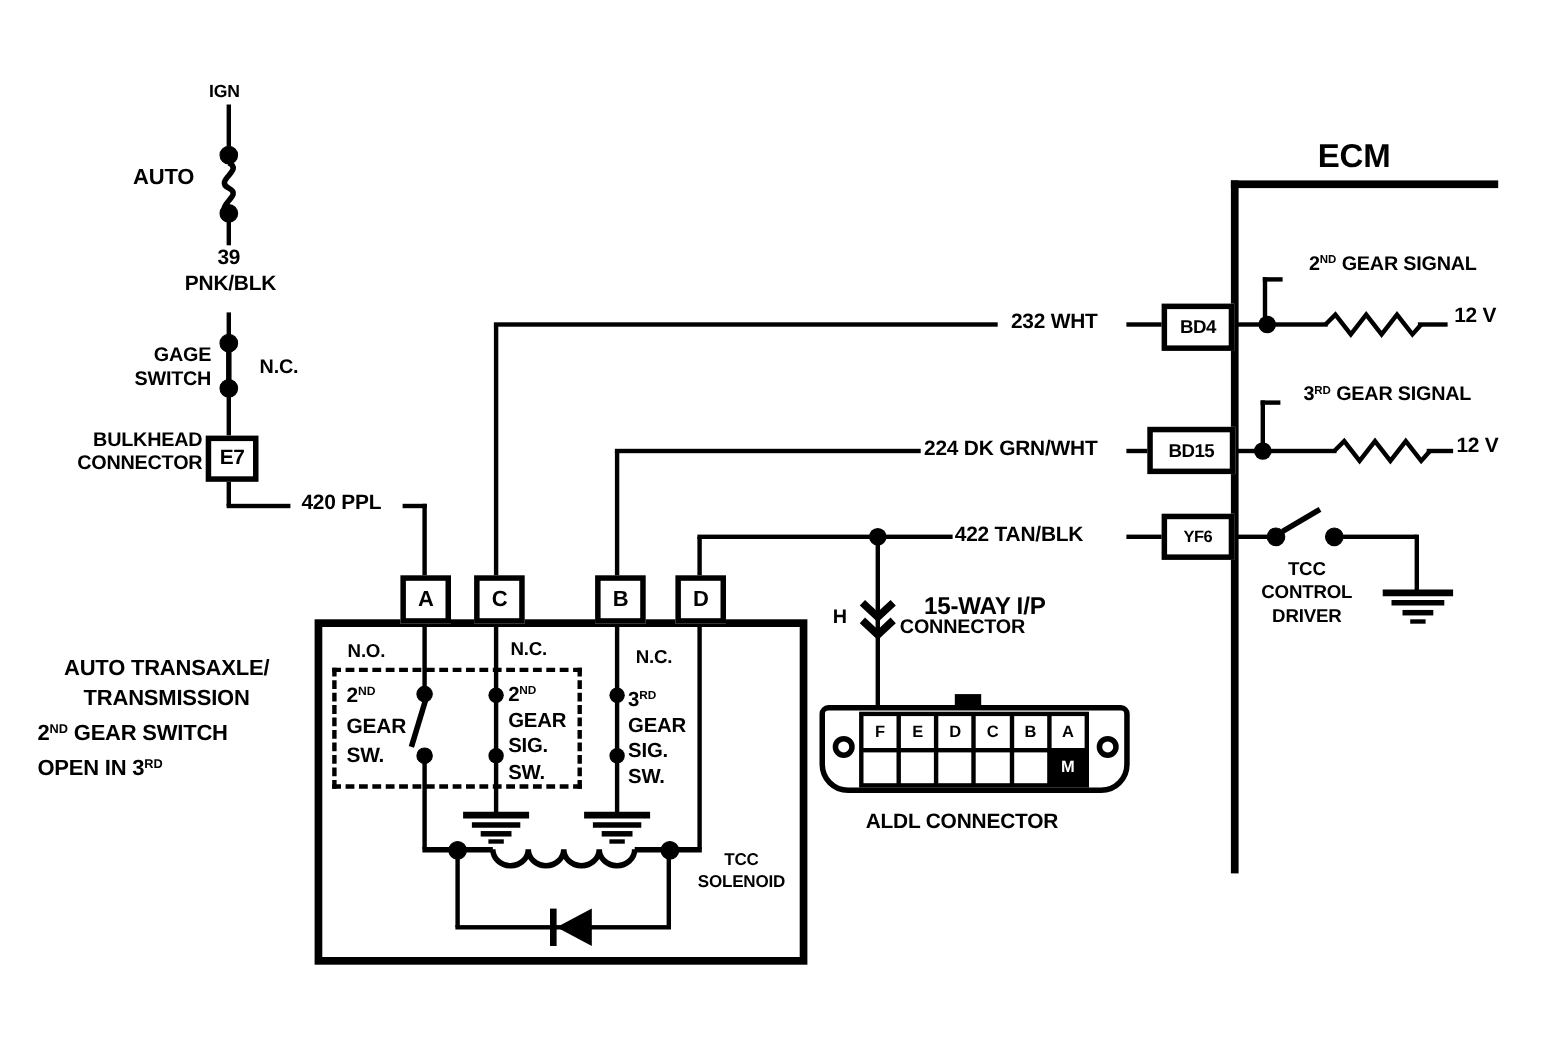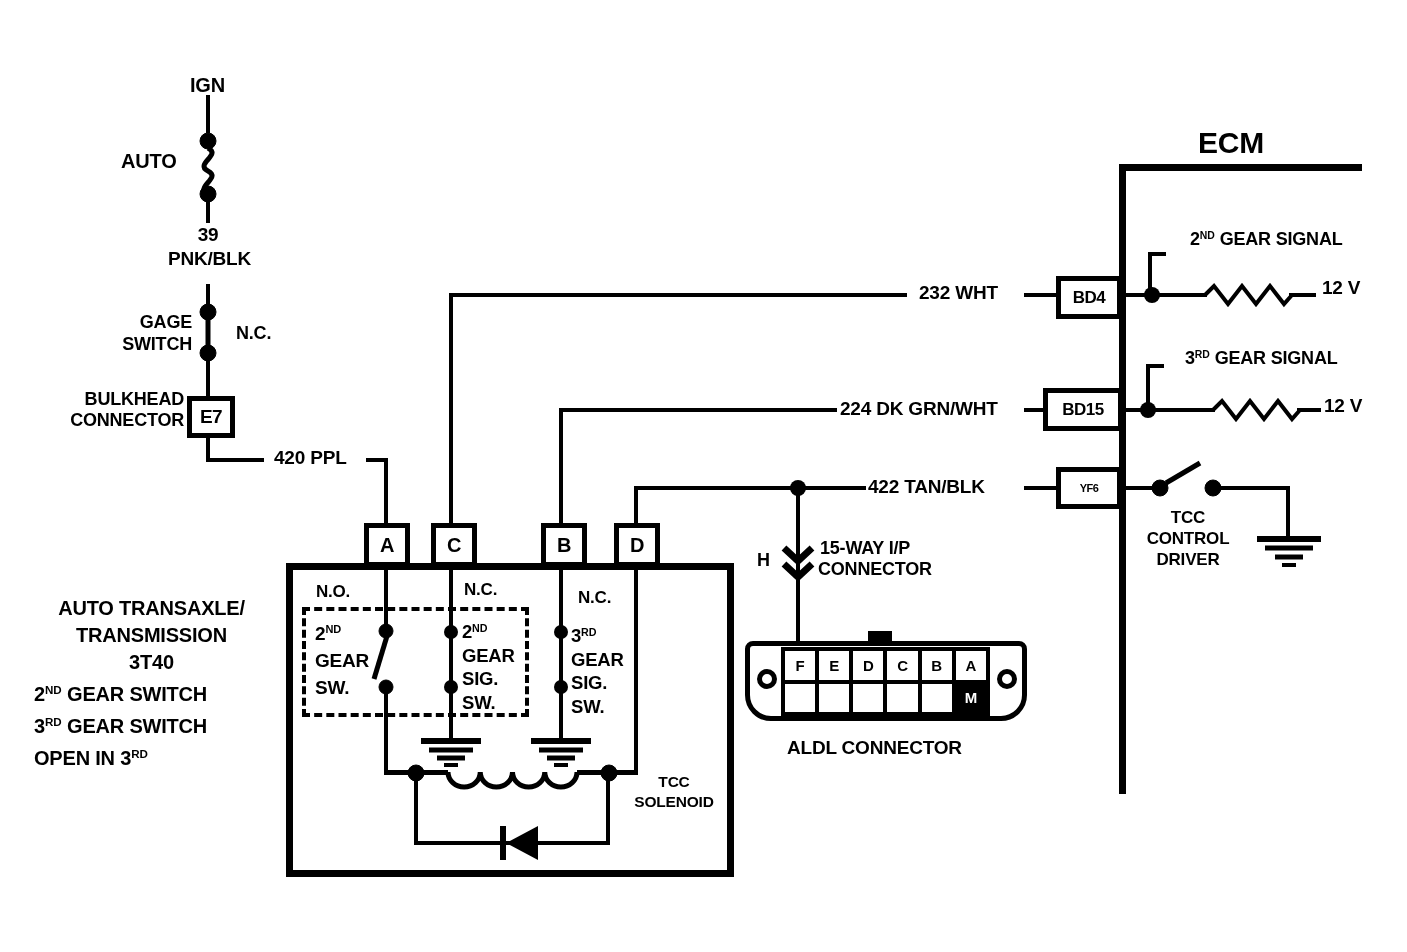--- a/index.html
+++ b/index.html
@@ -170,21 +170,21 @@
     </div>
   <div class="box" style="left:614px;top:523px;width:46px;height:44px;font-size:20px">
       <span>D</span>
     </div>
   <div class="box" style="left:1056px;top:276px;width:66px;height:43px;font-size:17px">
       <span>BD4</span>
     </div>
   <div class="box" style="left:1043px;top:388px;width:80px;height:43px;font-size:17px">
       <span>BD15</span>
     </div>
-  <div class="box" style="left:1056px;top:467px;width:66px;height:42px;font-size:11px">
+  <div class="box" style="left:1056px;top:467px;width:66px;height:42px;font-size:15px">
       <span>YF6</span>
     </div>
 
   <div id="aldl-outer"></div>
   <div class="w" style="left:868px;top:631px;width:24px;height:12px"></div>
   <div class="aldl-hole" style="left:757px;top:669px"></div>
   <div class="aldl-hole" style="left:997px;top:669px"></div>
   <div id="aldl-grid">
     <div class="acell">F</div>
     <div class="acell">E</div>
@@ -193,41 +193,39 @@
     <div class="acell">B</div>
     <div class="acell">A</div>
     <div class="acell"></div>
     <div class="acell"></div>
     <div class="acell"></div>
     <div class="acell"></div>
     <div class="acell"></div>
     <div class="acell mcell">M</div>
   </div>
 
-  <div class="lbl" style="left:190px;top:75px;font-size:20px">IGN</div>
+  <div class="lbl" style="left:190px;top:75px;font-size:16px">IGN</div>
   <div class="lbl" style="left:121px;top:151px;font-size:20px">AUTO</div>
   <div class="lbl" style="left:168px;top:225px;width:80px;text-align:center;font-size:19px">39</div>
   <div class="lbl" style="left:168px;top:249px;width:80px;text-align:center;font-size:19px">PNK/BLK</div>
   <div class="lbl stack" style="left:98px;top:311px;width:94px;text-align:right;font-size:18px;line-height:22px">
     <div>GAGE</div>
     <div>SWITCH</div>
   </div>
   <div class="lbl" style="left:236px;top:324px;font-size:18px">N.C.</div>
   <div class="lbl stack" style="left:38px;top:389px;width:146px;text-align:right;font-size:18px;line-height:21px">
     <div>BULKHEAD</div>
     <div>CONNECTOR</div>
   </div>
   <div class="lbl" style="left:274px;top:448px;font-size:19px">420 PPL</div>
 
   <div class="lbl stack" style="left:34px;top:595px;width:235px;font-size:20px;line-height:27px">
     <div style="text-align:center"><span>AUTO TRANSAXLE/</span></div>
     <div style="text-align:center"><span>TRANSMISSION</span></div>
-    <div style="text-align:center"><span>3T40</span></div>
     <div><span>2</span><span class="sup">ND</span><span> GEAR SWITCH</span></div>
-    <div><span>3</span><span class="sup">RD</span><span> GEAR SWITCH</span></div>
     <div><span>OPEN IN 3</span><span class="sup">RD</span></div>
   </div>
 
   <div class="lbl" style="left:316px;top:583px;font-size:17px">N.O.</div>
   <div class="lbl stack" style="left:315px;top:616px;font-size:19px;line-height:27px">
     <div><span>2</span><span class="sup">ND</span></div>
     <div><span>GEAR</span></div>
     <div><span>SW.</span></div>
   </div>
   <div class="lbl" style="left:464px;top:581px;font-size:17px">N.C.</div>
@@ -258,18 +256,18 @@
   <div class="lbl" style="left:1322px;top:278px;font-size:19px">12 V</div>
   <div class="lbl" style="left:1185px;top:349px;font-size:18px"><span>3</span><span class="sup">RD</span><span> GEAR SIGNAL</span></div>
   <div class="lbl" style="left:1324px;top:396px;font-size:19px">12 V</div>
   <div class="lbl stack" style="left:1128px;top:507px;width:120px;text-align:center;font-size:17px;line-height:21px">
     <div>TCC</div>
     <div>CONTROL</div>
     <div>DRIVER</div>
   </div>
 
   <div class="lbl" style="left:757px;top:551px;font-size:18px">H</div>
-  <div class="lbl" style="left:820px;top:539px;font-size:18px">15-WAY I/P</div>
+  <div class="lbl" style="left:840px;top:539px;font-size:22px">15-WAY I/P</div>
   <div class="lbl" style="left:818px;top:560px;font-size:18px">CONNECTOR</div>
 
   <div class="lbl" style="left:787px;top:738px;font-size:19px">ALDL CONNECTOR</div>
 
 </div>
 
 </body></html>

